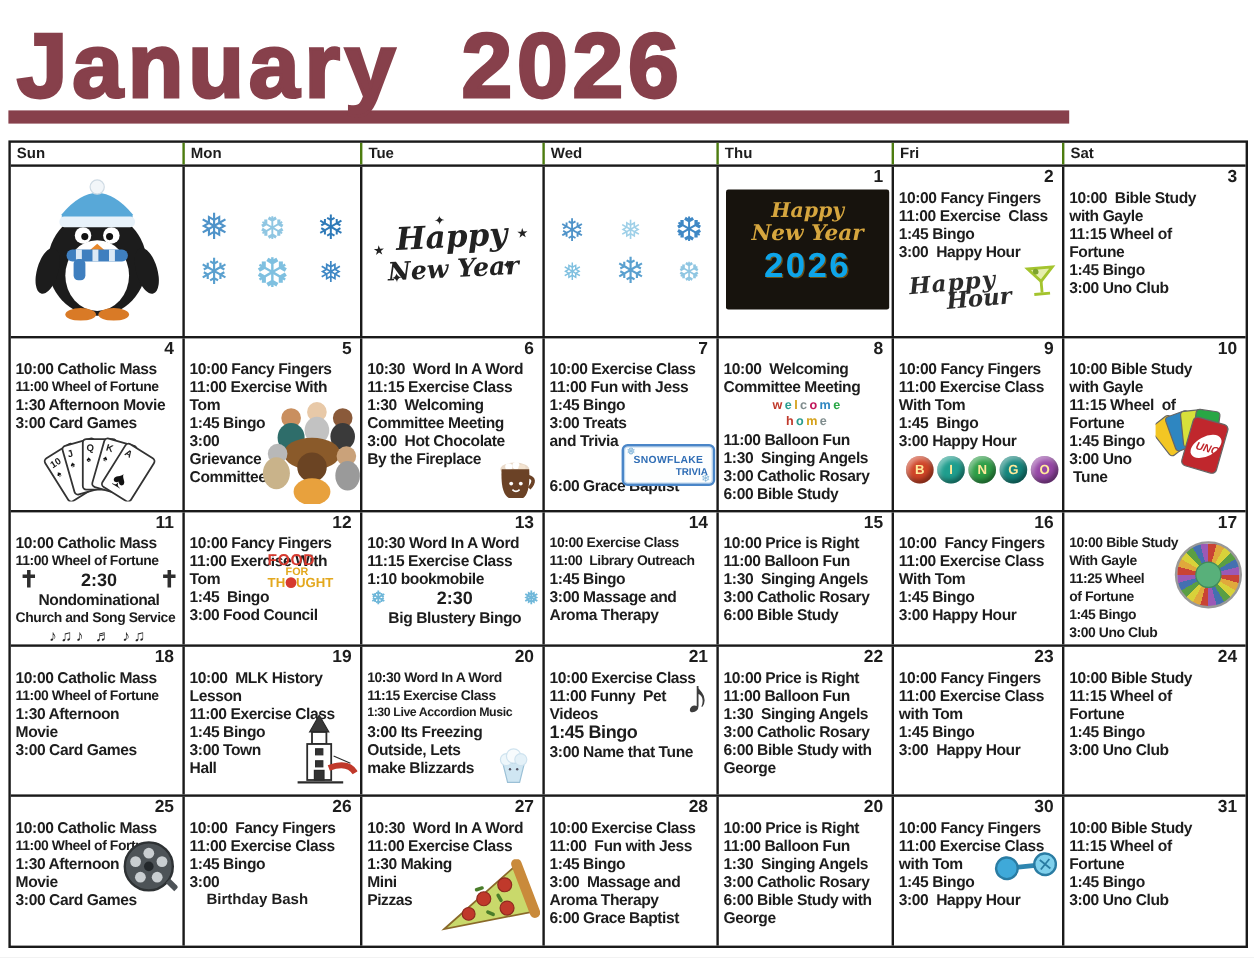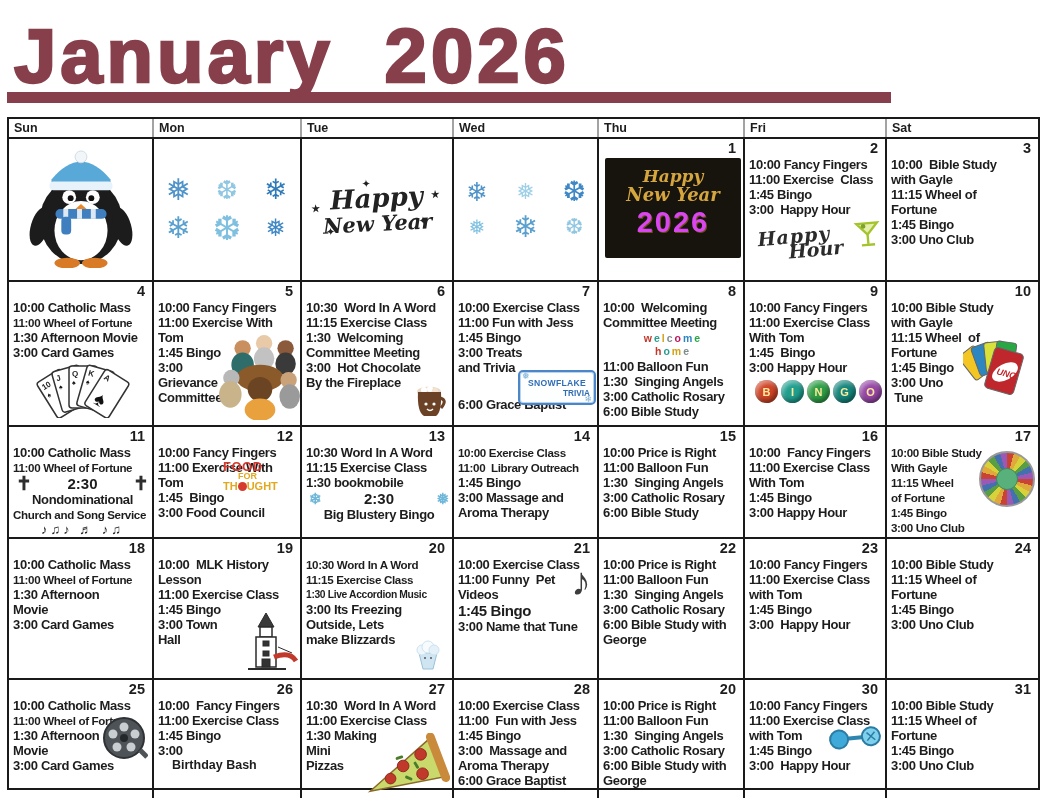--- a/index.html
+++ b/index.html
@@ -8,28 +8,28 @@
   
   .title-wrap{position:absolute;left:0;top:0;width:1045px;height:117px;}
   .title-bar{position:absolute;left:7px;top:92px;width:884px;height:11px;background:var(--accent,#87404b);}
   h1.title{position:absolute;left:14px;top:18px;margin:0;font-size:76px;line-height:76px;font-weight:700;
         letter-spacing:4px;word-spacing:26px;color:var(--accent,#87404b);
         -webkit-text-stroke:2.5px var(--accent,#87404b);}
   
   .grid{position:absolute;left:7px;top:117px;width:1033px;height:673px;border:2px solid #1a1a1a;
         box-sizing:border-box;background:#fff;}
   .hrow{display:flex;height:20px;border-bottom:2px solid #1a1a1a;box-sizing:border-box;}
-  .hcell{box-sizing:border-box;border-right:2px solid #a3a3a3;font-size:12.5px;font-weight:bold;padding:2px 0 0 5px;}
+  .hcell{box-sizing:border-box;border-right:2px solid #4d7c0f;font-size:12.5px;font-weight:bold;padding:2px 0 0 5px;}
   .hcell:last-child{border-right:none;}
   .week{display:flex;box-sizing:border-box;border-bottom:2px solid #1a1a1a;}
   #weeks .week:last-child{border-bottom:none;}
   #weeks .week:nth-child(1){height:143px;}
   #weeks .week:nth-child(2){height:145px;}
   #weeks .week:nth-child(3){height:112px;}
-  #weeks .week:nth-child(4){height:141px;}
+  #weeks .week:nth-child(4){height:125px;}
   #weeks .week:nth-child(5){height:124px;}
   .hcell:nth-child(1),.week .cell:nth-child(1){width:145px;}
   .hcell:nth-child(2),.week .cell:nth-child(2){width:148px;}
   .hcell:nth-child(3),.week .cell:nth-child(3){width:152px;}
   .hcell:nth-child(4),.week .cell:nth-child(4){width:145px;}
   .hcell:nth-child(5),.week .cell:nth-child(5){width:146px;}
   .hcell:nth-child(6),.week .cell:nth-child(6){width:142px;}
   .hcell:nth-child(7),.week .cell:nth-child(7){width:151px;}
   .cell{position:relative;box-sizing:border-box;border-right:2px solid #1a1a1a;padding:1px 0 0 4px;overflow:hidden;}
   .cell:last-child{border-right:none;}
@@ -50,21 +50,21 @@
   .snowgrid{display:grid;grid-template-columns:repeat(3,1fr);gap:6px 16px;justify-items:center;align-items:center;width:130px;}
   .hny{transform:rotate(-3deg);font-family:"DejaVu Serif",serif;font-style:italic;text-align:center;position:relative;width:132px;color:#222;}
   .hny .l1{font-size:26px;font-weight:bold;}
   .hny .l2{font-size:21px;font-weight:bold;margin-top:-2px;}
   .hny .star{position:absolute;font-size:11px;font-style:normal;}
   .nyb{width:136px;height:100px;margin:1px auto 0;background:#17130d;color:#d6a63e;text-align:center;
        font-family:"DejaVu Serif",serif;border-radius:2px;padding-top:8px;box-sizing:border-box;}
   .nyb1{font-size:17px;font-style:italic;font-weight:bold;}
   .nyb2{font-size:18px;font-style:italic;font-weight:bold;margin-top:-2px;}
   .nyb3{font-family:"Liberation Sans",sans-serif;font-size:29px;font-weight:bold;letter-spacing:2px;margin-top:1px;
-        color:#d946ef;text-shadow:1px 1px 0 #6b4e12;}
+        color:#0ea5e9;text-shadow:1px 1px 0 #6b4e12;}
   .hh{margin:6px auto 0;width:118px;transform:rotate(-5deg);font-family:"DejaVu Serif",serif;font-style:italic;
       font-weight:bold;position:relative;color:#2b2b2b;}
   .hh .w1{display:block;font-size:19px;letter-spacing:1px;}
   .hh .w2{display:block;margin:-7px 0 0 30px;font-size:19px;}
   .hh svg{position:absolute;right:-8px;top:0;}
   .cardsdeco{text-align:center;margin-top:0px;}
   .bingo{display:flex;gap:3px;margin:5px 0 0 6px;}
   .ball{width:23px;height:23px;border-radius:50%;display:flex;align-items:center;justify-content:center;
         color:#ffe99a;font-size:11px;font-weight:bold;
         box-shadow:inset -2px -3px 4px rgba(0,0,0,.4), inset 2px 3px 4px rgba(255,255,255,.45);}
@@ -364,21 +364,21 @@
             <div class="deco abs fft" style="right: 1px; top: 34px;">
               <div class="f1">FOOD</div>
               <div class="f2">FOR</div>
               <div class="f3">TH<span class="apple"></span>UGHT</div>
             </div>
           </div>
           <div class="cell">
             <div class="date">13</div>
             <div class="line">10:30 Word In A Word</div>
             <div class="line">11:15 Exercise Class</div>
-            <div class="line">1:30 bookmobile</div>
+            <div class="line">1:10 bookmobile</div>
             <div class="flank">
               <span class="fx snow">❄</span>
               <span class="mid">2:30</span>
               <span class="fx snow">❅</span>
             </div>
             <div class="line ctr">Big Blustery Bingo</div>
           </div>
           <div class="cell">
             <div class="date">14</div>
             <div class="line sm">10:00 Exercise Class</div>
@@ -400,21 +400,21 @@
             <div class="line">10:00  Fancy Fingers</div>
             <div class="line">11:00 Exercise Class</div>
             <div class="line">With Tom</div>
             <div class="line">1:45 Bingo</div>
             <div class="line">3:00 Happy Hour</div>
           </div>
           <div class="cell">
             <div class="date">17</div>
             <div class="line sm">10:00 Bible Study</div>
             <div class="line sm">With Gayle</div>
-            <div class="line sm">11:15 Wheel</div>
+            <div class="line sm">11:25 Wheel</div>
             <div class="line sm">of Fortune</div>
             <div class="line sm">1:45 Bingo</div>
             <div class="line sm">3:00 Uno Club</div>
             <div class="deco abs wheel" style="right: 3px; top: 24px;">
               <span class="hub"></span>
             </div>
           </div>
         </div>
         <div class="week">
           <div class="cell">

